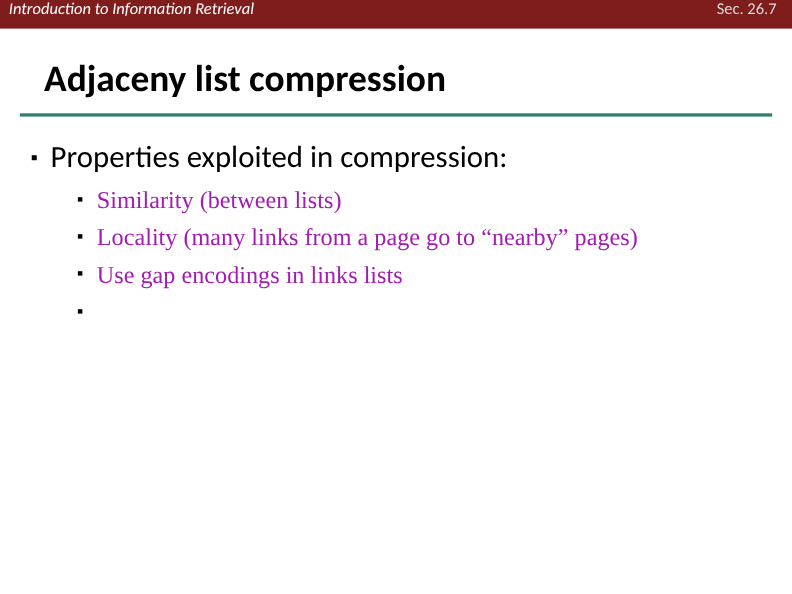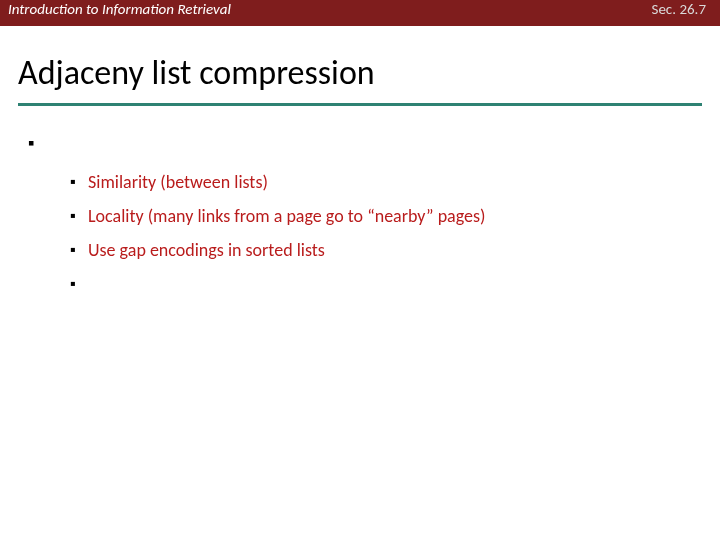--- a/index.html
+++ b/index.html
@@ -6,62 +6,64 @@
   html, body { width: 720px; height: 540px; background: #fff; font-family: Calibri, Arial, sans-serif; }
   .header {
     width: 100%; height: 26px; background: #7f1d1d; color: #fff;
     display: flex; justify-content: space-between; align-items: flex-start;
     padding: 0 8px;
   }
   .header-left { font-style: italic; font-size: 15px; font-family: Calibri, Arial, sans-serif; }
   .header-right { font-size: 15px; color: #d9d9d9; padding-right: 6px; }
   .title-wrap { padding: 26px 18px 6px 18px; }
   .title {
-    font-size: 34px; font-weight: 400; color: #000;
+    font-size: 34px; font-weight: 700; color: #000;
     font-family: Calibri, Arial, sans-serif;
+    margin-left: 22px;
   }
   .title-rule {
     height: 3px; background: #2e8273; margin: 4px 18px 0 18px;
   }
   .content { padding: 20px 28px 0 28px; }
   .bullet-row { display: flex; align-items: flex-start; margin-bottom: 4px; }
   .bullet-mark { width: 18px; flex: 0 0 18px; font-size: 18px; line-height: 34px; color: #000; }
   .bullet-text-l1 { font-size: 28px; color: #000; line-height: 34px; }
   .sub-list { padding-left: 42px; padding-top: 2px; }
   .sub-row { display: flex; align-items: flex-start; margin-bottom: 2px; }
   .sub-mark { width: 18px; flex: 0 0 18px; font-size: 16px; line-height: 32px; color: #000; }
-  .sub-text { font-size: 18px; color: #b91c1c; line-height: 32px; }
+  .sub-text { font-size: 22px; color: #a21caf; line-height: 32px; font-family: Liberation Serif, serif; }
 </style>
 </head>
 <body>
 
 <div class="header">
   <div class="header-left">Introduction to Information Retrieval</div>
   <div class="header-right">Sec. 26.7</div>
 </div>
 
 <div class="title-wrap">
   <div class="title">Adjaceny list compression</div>
 </div>
 <div class="title-rule"></div>
 
 <div class="content">
   <div class="bullet-row">
     <div class="bullet-mark">▪</div>
+    <div class="bullet-text-l1">Properties exploited in compression:</div>
   </div>
   <div class="sub-list">
     <div class="sub-row">
       <div class="sub-mark">▪</div>
       <div class="sub-text">Similarity (between lists)</div>
     </div>
     <div class="sub-row">
       <div class="sub-mark">▪</div>
       <div class="sub-text">Locality (many links from a page go to “nearby” pages)</div>
     </div>
     <div class="sub-row">
       <div class="sub-mark">▪</div>
-      <div class="sub-text">Use gap encodings in sorted lists</div>
+      <div class="sub-text">Use gap encodings in links lists</div>
     </div>
     <div class="sub-row">
       <div class="sub-mark">▪</div>
     </div>
   </div>
 </div>
 
 </body></html>

